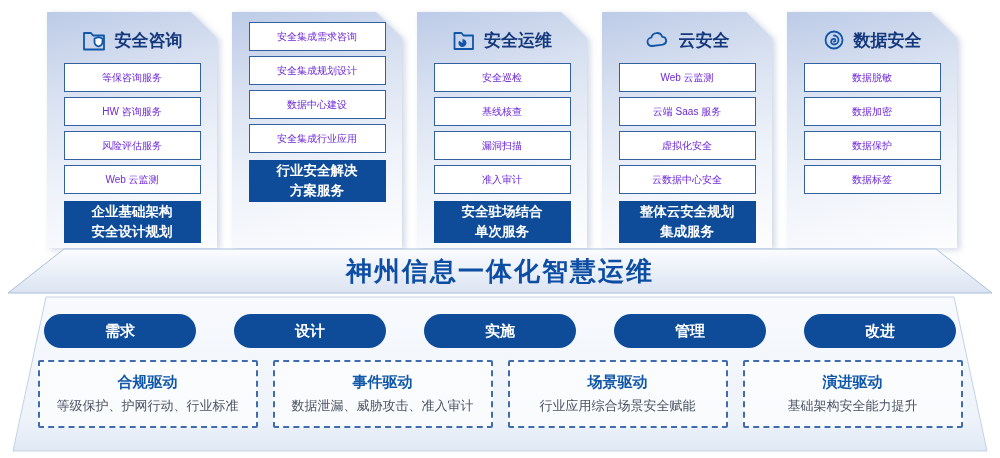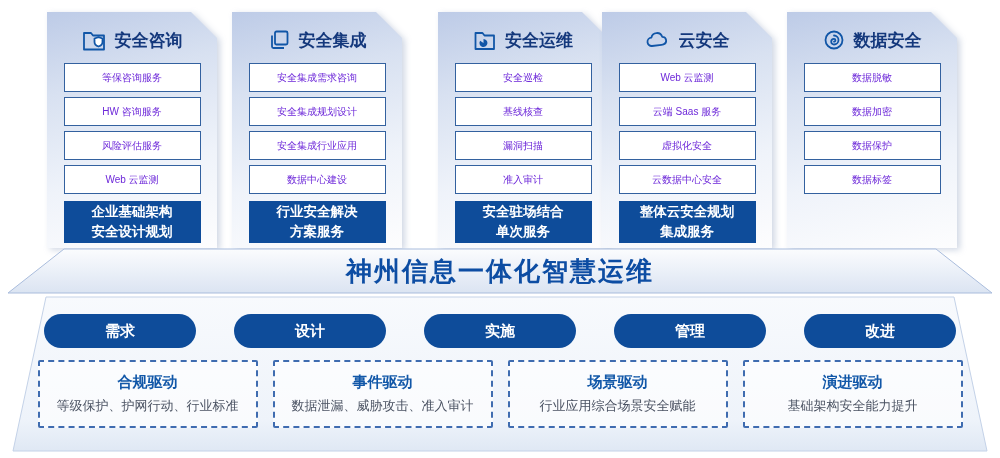--- a/index.html
+++ b/index.html
@@ -83,43 +83,34 @@
       </div>
       <div class="highlight">
         <span>企业基础架构</span>
         <span>安全设计规划</span>
       </div>
     </div>
   </div>
 
   <div class="card-wrap" style="left:232px">
     <div class="card">
-      <div class="card-head">
-        <span>
-          <svg width="22" height="22" viewBox="0 0 22 22" fill="none" stroke="#1156a7" stroke-width="1.8" stroke-linejoin="round">
-            <rect x="7" y="2.5" width="12.5" height="13" rx="1.5"></rect>
-            <path d="M4 6.5 v11 a1.5 1.5 0 0 0 1.5 1.5 H16"></path>
-          </svg>
-        </span>
-        <span>安全集成</span>
-      </div>
       <div class="card-items">
         <div class="item">安全集成需求咨询</div>
         <div class="item">安全集成规划设计</div>
+        <div class="item">数据中心建设</div>
         <div class="item">安全集成行业应用</div>
-        <div class="item">数据中心建设</div>
       </div>
       <div class="highlight">
         <span>行业安全解决</span>
         <span>方案服务</span>
       </div>
     </div>
   </div>
 
-  <div class="card-wrap" style="left:438px">
+  <div class="card-wrap" style="left:417px">
     <div class="card">
       <div class="card-head">
         <span>
           <svg width="23" height="22" viewBox="0 0 23 22" fill="none" stroke="#1156a7" stroke-width="1.8" stroke-linejoin="round">
             <path d="M2.5 4 h7 l2 2.5 h9.5 v13.5 H2.5 z"></path>
             <path d="M10.5 10 a4 4 0 1 1 -3.4 1.8 l3.4 2.2 z" fill="#1156a7" stroke="none"></path>
           </svg>
         </span>
         <span>安全运维</span>
       </div>

